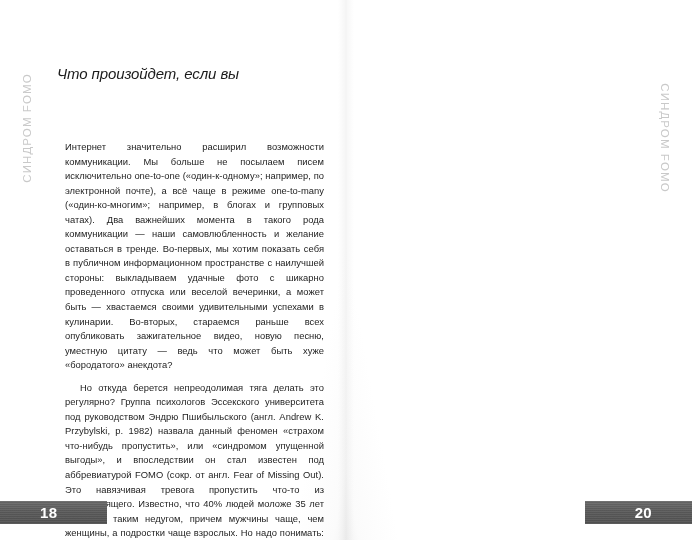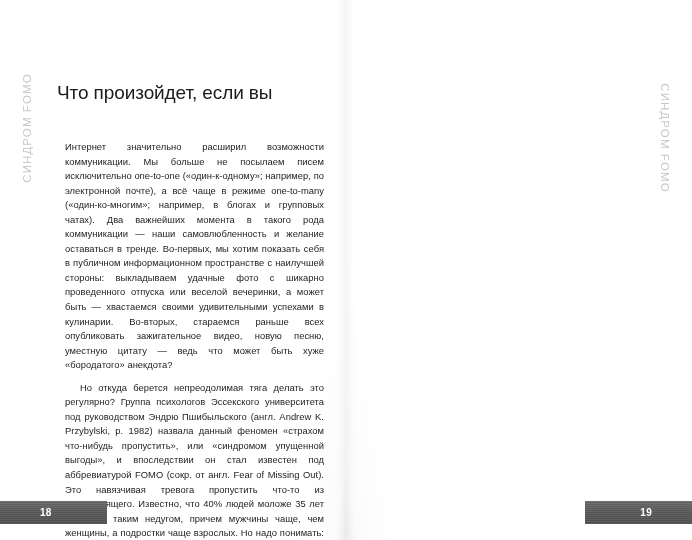--- a/index.html
+++ b/index.html
@@ -78,27 +78,28 @@
     width: 150px;
     transform: rotate(90deg);
     transform-origin: center center;
     text-align: center;
   }
 
   
   .headline {
     position: absolute;
     left: 57px;
-    top: 66px;
+    top: 50px;
     width: 275px;
-    font-size: 19px;
+    font-size: 15px;
     line-height: 27px;
     font-weight: 400;
     color: #1b1b1b;
     letter-spacing: -0.1px;
+    font-style: italic;
   }
   .headline .ln { display: block; }
 
   
   .col {
     position: absolute;
     font-size: 9.4px;
     line-height: 14.55px;
     text-align: justify;
     color: #1d1d1d;
@@ -134,21 +135,21 @@
     justify-content: flex-start;
     padding-left: 48px;
   }
   .folio-right {
     right: -8px;
     justify-content: flex-end;
     padding-right: 48px;
   }
   .folio-num {
     color: #ffffff;
-    font-size: 10px;
+    font-size: 15px;
     font-weight: 700;
     letter-spacing: 0.3px;
   }
 </style>
 </head>
 <body>
 
 <div class="spread">
 
   <div class="page page-left">
@@ -167,18 +168,18 @@
     <div class="folio folio-left">
       <span class="folio-num">18</span>
     </div>
   </div>
 
   <div class="page page-right">
 
     <div class="side-title side-title-right">Синдром FOMO</div>
 
     <div class="folio folio-right">
-      <span class="folio-num">19</span>
+      <span class="folio-num">20</span>
     </div>
   </div>
 
   <div class="spine"></div>
 </div>
 
 </body></html>

